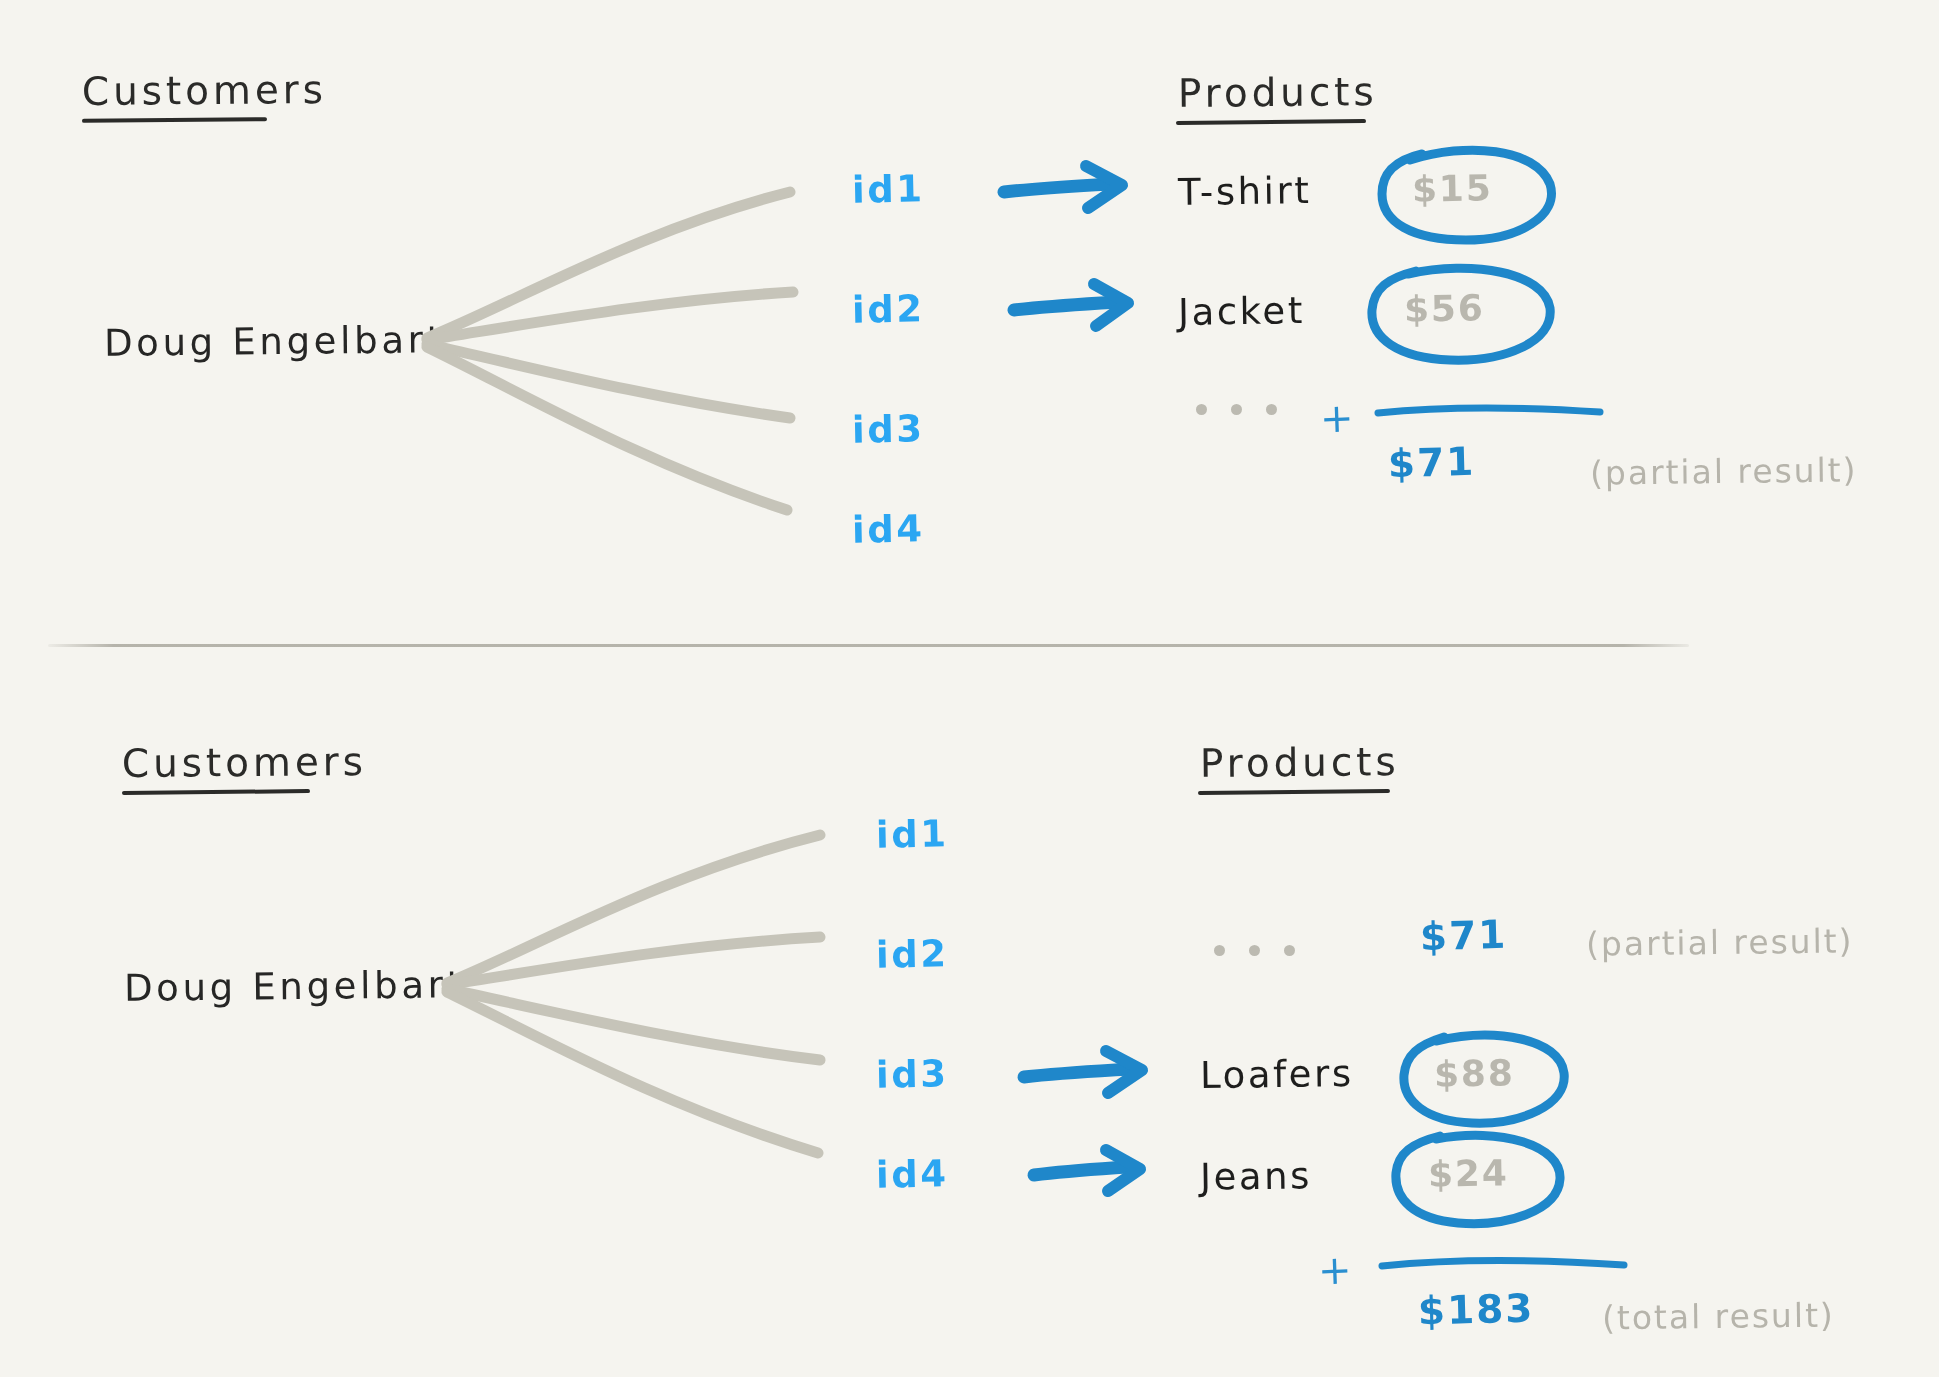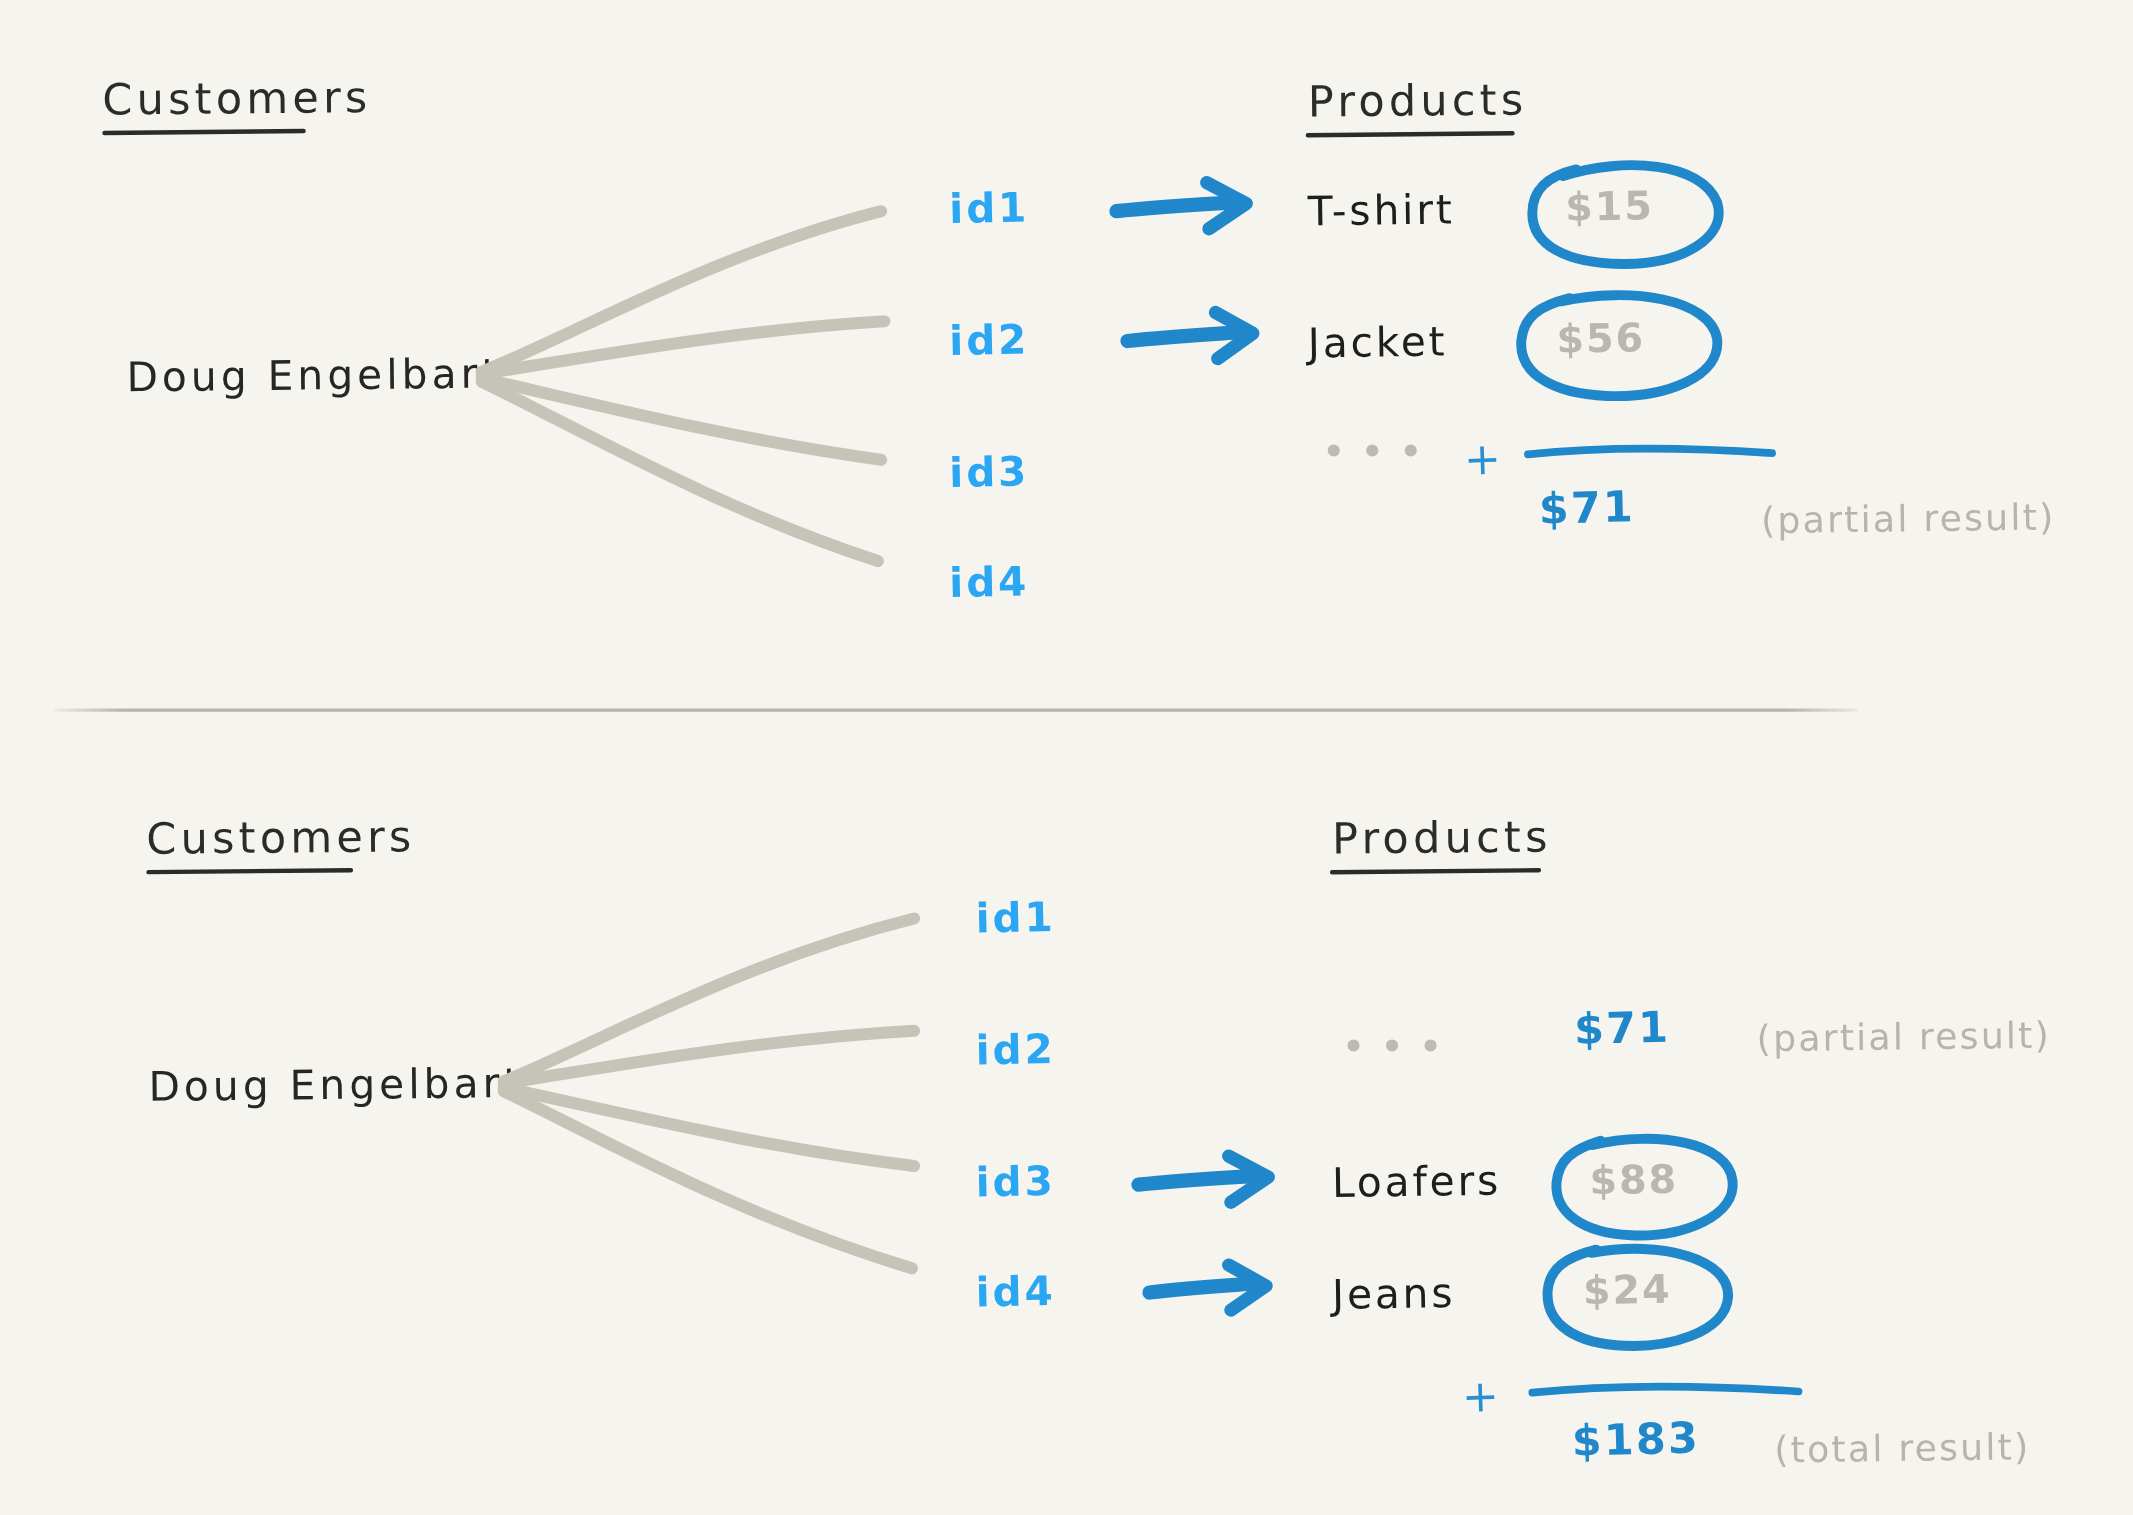--- a/index.html
+++ b/index.html
@@ -15,21 +15,21 @@
     position: relative;
   }
 
   .board {
     position: absolute;
     inset: 0;
   }
 
   .panel {
     position: absolute;
-    left: 11px;
+    left: 0;
     width: 1672px;
   }
   .panel-top    { top: 0;   height: 645px; }
   .panel-bottom { top: 645px; height: 732px; }
 
   .divider {
     position: absolute;
     left: 48px;
     top: 644px;
     width: 1641px;

